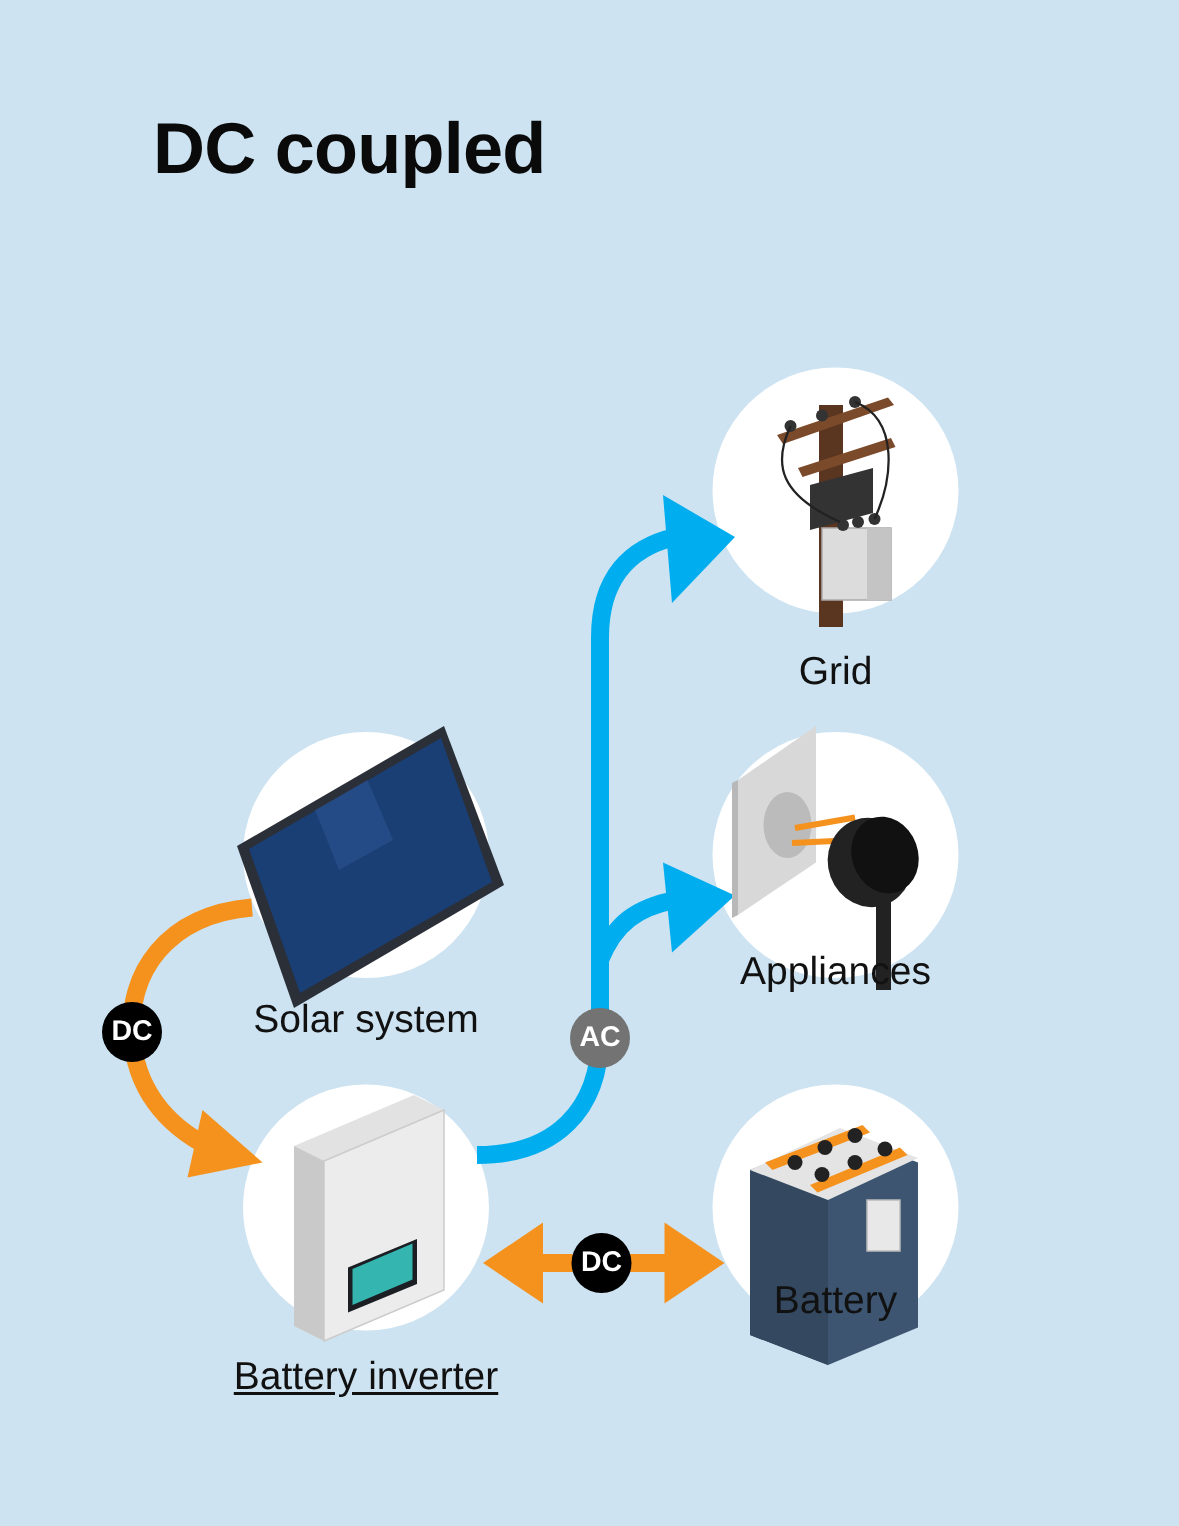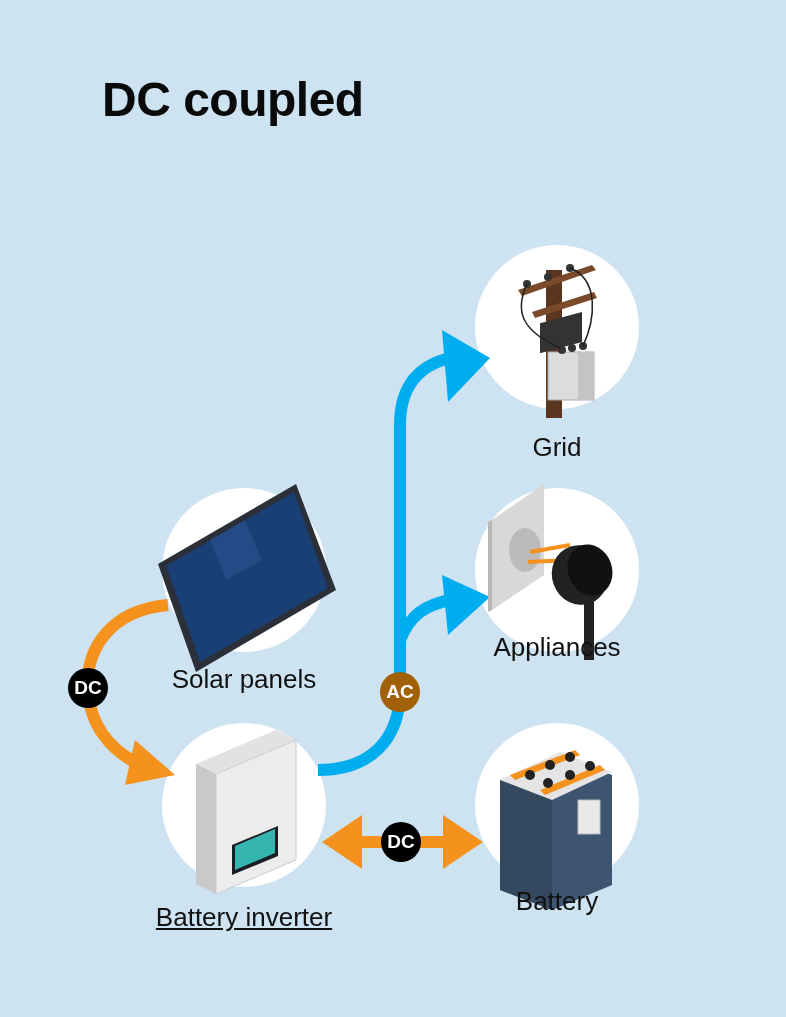--- a/index.html
+++ b/index.html
@@ -3,21 +3,21 @@
 <meta charset="utf-8">
 <style>
   html, body { margin: 0; padding: 0; }
   body { width: 786px; height: 1017px; background: #cde3f1; position: relative; overflow: hidden; font-family: "Liberation Sans", sans-serif; }
   .title { position: absolute; left: 102px; top: 72px; font-size: 48px; font-weight: bold; line-height: 56px; color: #0a0a0a; letter-spacing: -0.5px; }
   .title div { white-space: nowrap; }
   svg.stage { position: absolute; left: 0; top: 0; }
   .label { position: absolute; font-size: 26px; color: #111; white-space: nowrap; transform: translateX(-50%); }
   .badge { position: absolute; width: 40px; height: 40px; border-radius: 50%; color: #fff; font-size: 19px; font-weight: bold; display: flex; align-items: center; justify-content: center; transform: translate(-50%, -50%); }
   .badge.dc { background: #000000; }
-  .badge.ac { background: #a16207; }
+  .badge.ac { background: #737373; }
 </style>
 </head>
 <body>
 
 <div class="title">
   <div>DC coupled</div>
 </div>
 
 <svg class="stage" width="786" height="1017" viewBox="0 0 786 1017">
 
@@ -98,19 +98,19 @@
       <circle cx="550" cy="765" r="5" fill="#222"></circle>
       <circle cx="570" cy="757" r="5" fill="#222"></circle>
     <circle cx="548" cy="783" r="5" fill="#222"></circle>
       <circle cx="570" cy="775" r="5" fill="#222"></circle>
       <circle cx="590" cy="766" r="5" fill="#222"></circle>
   </g>
 </svg>
 
 <div class="label" style="left:557px; top:400px;margin-top:32px;">Grid</div>
 <div class="label" style="left:557px; top:632px;">Appliances</div>
-<div class="label" style="left:244px; top:664px;">Solar panels</div>
+<div class="label" style="left:244px; top:664px;">Solar system</div>
 <div class="label" style="left:244px; top:902px;text-decoration:underline;">Battery inverter</div>
-<div class="label" style="left:557px; top:886px;">Battery</div>
+<div class="label" style="left:557px; top:851px;">Battery</div>
 
 <div class="badge dc" style="left:88px; top:688px;">DC</div>
 <div class="badge ac" style="left:400px; top:692px;">AC</div>
 <div class="badge dc" style="left:401px; top:842px;">DC</div>
 
 </body></html>

